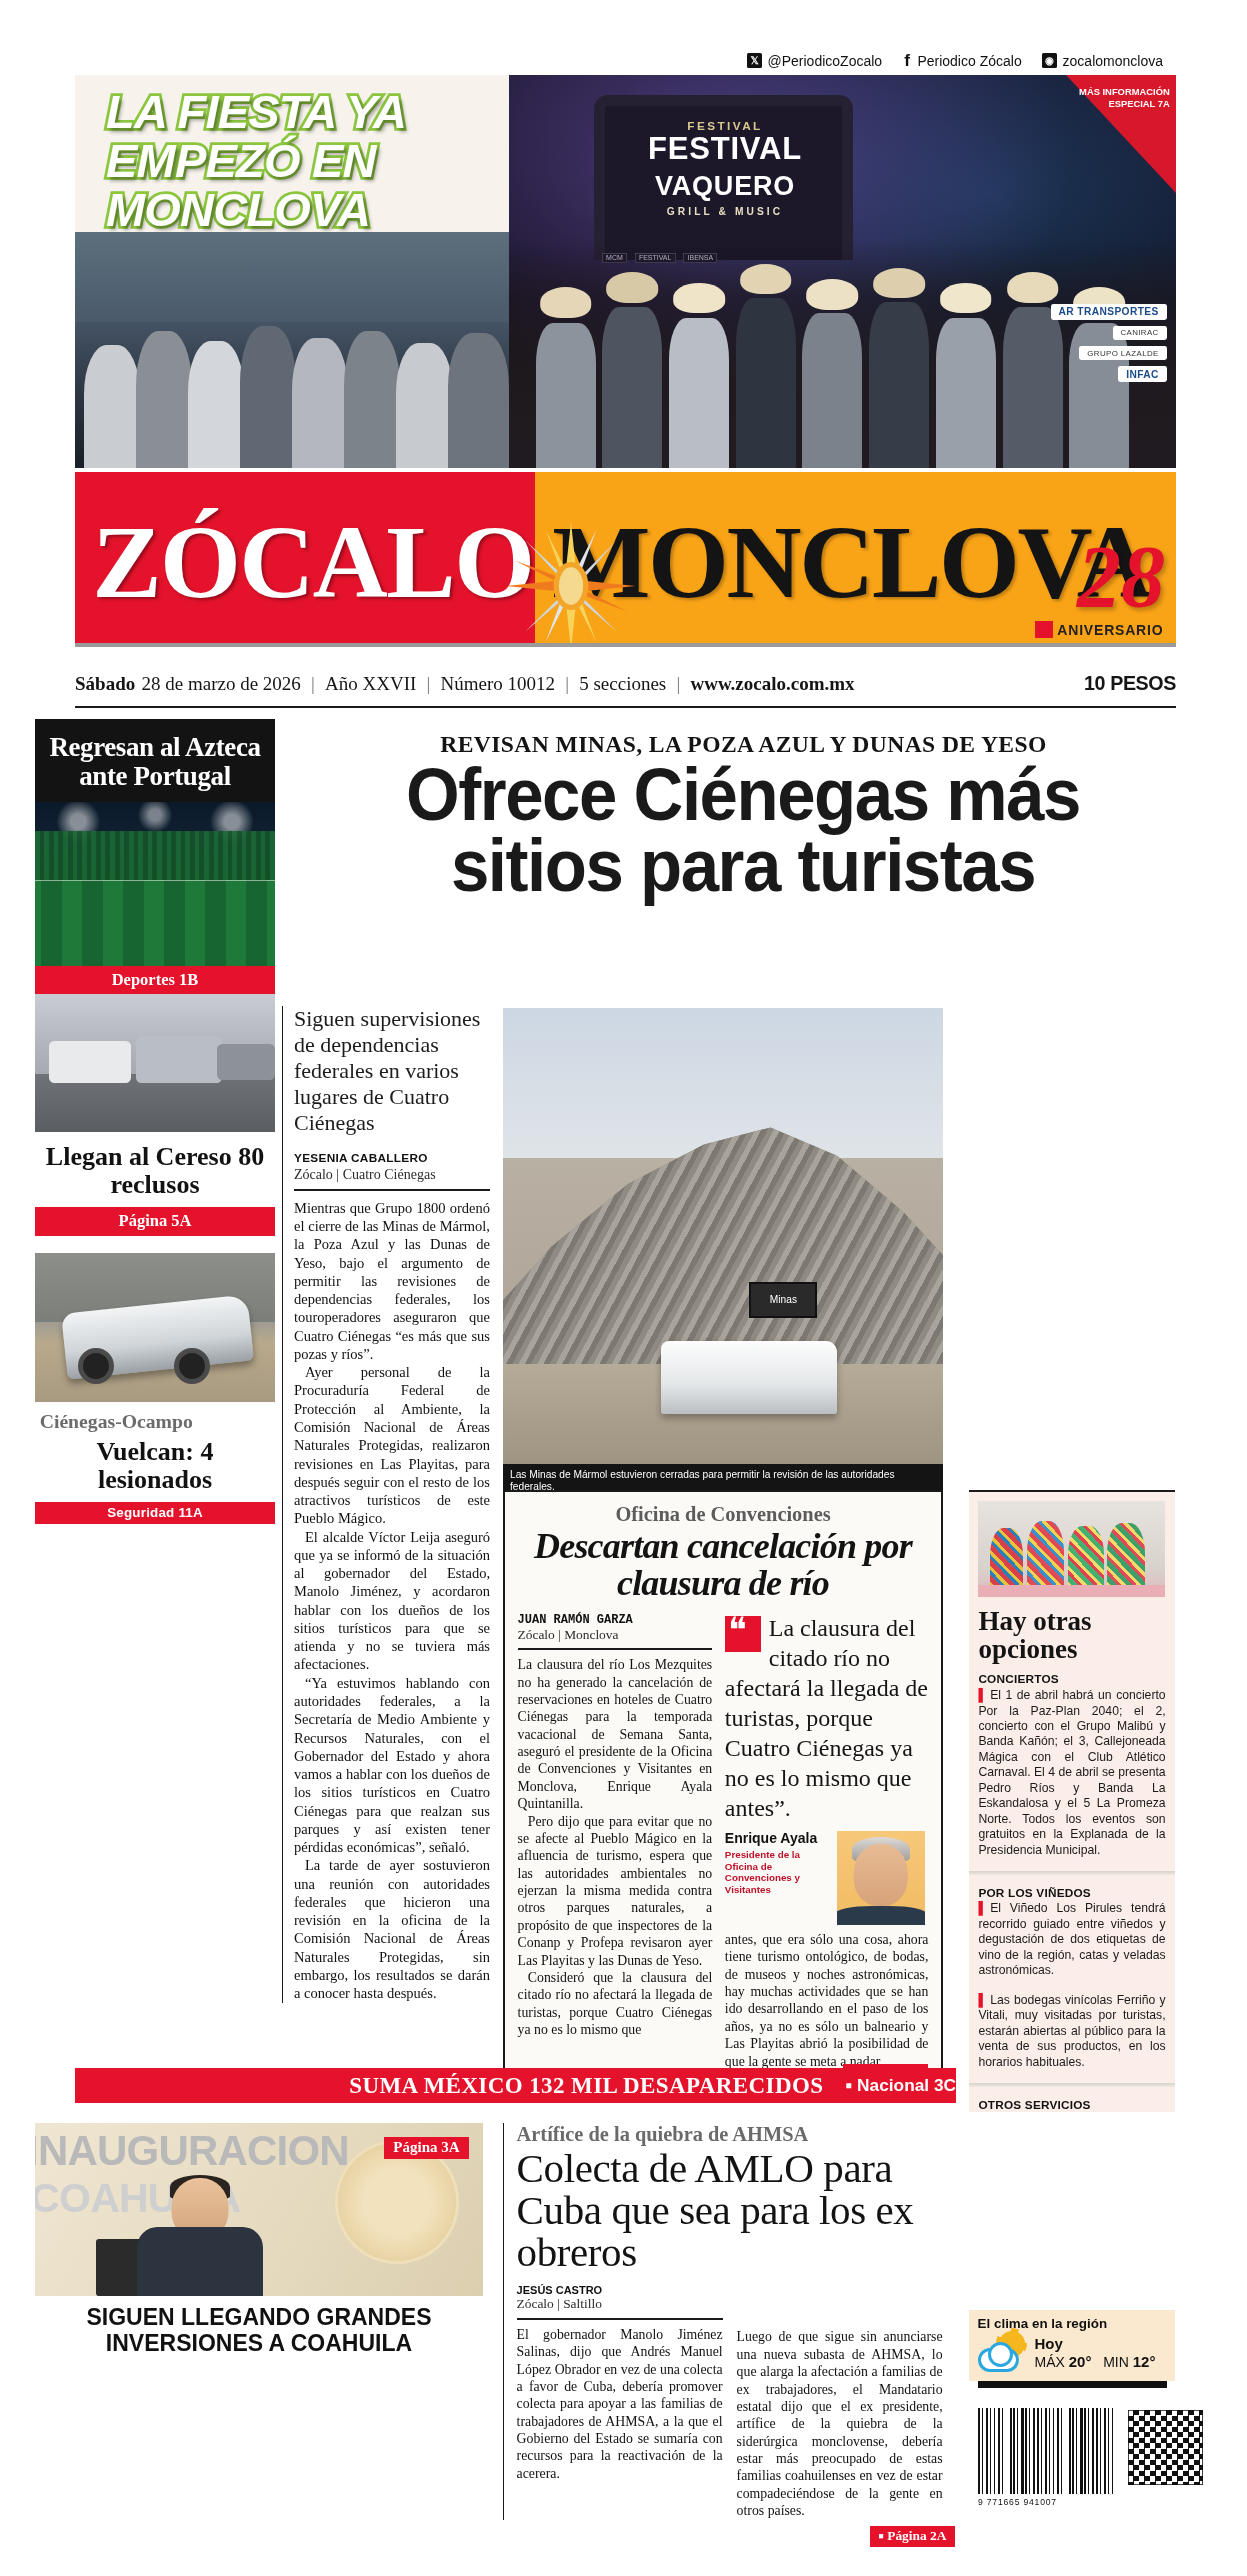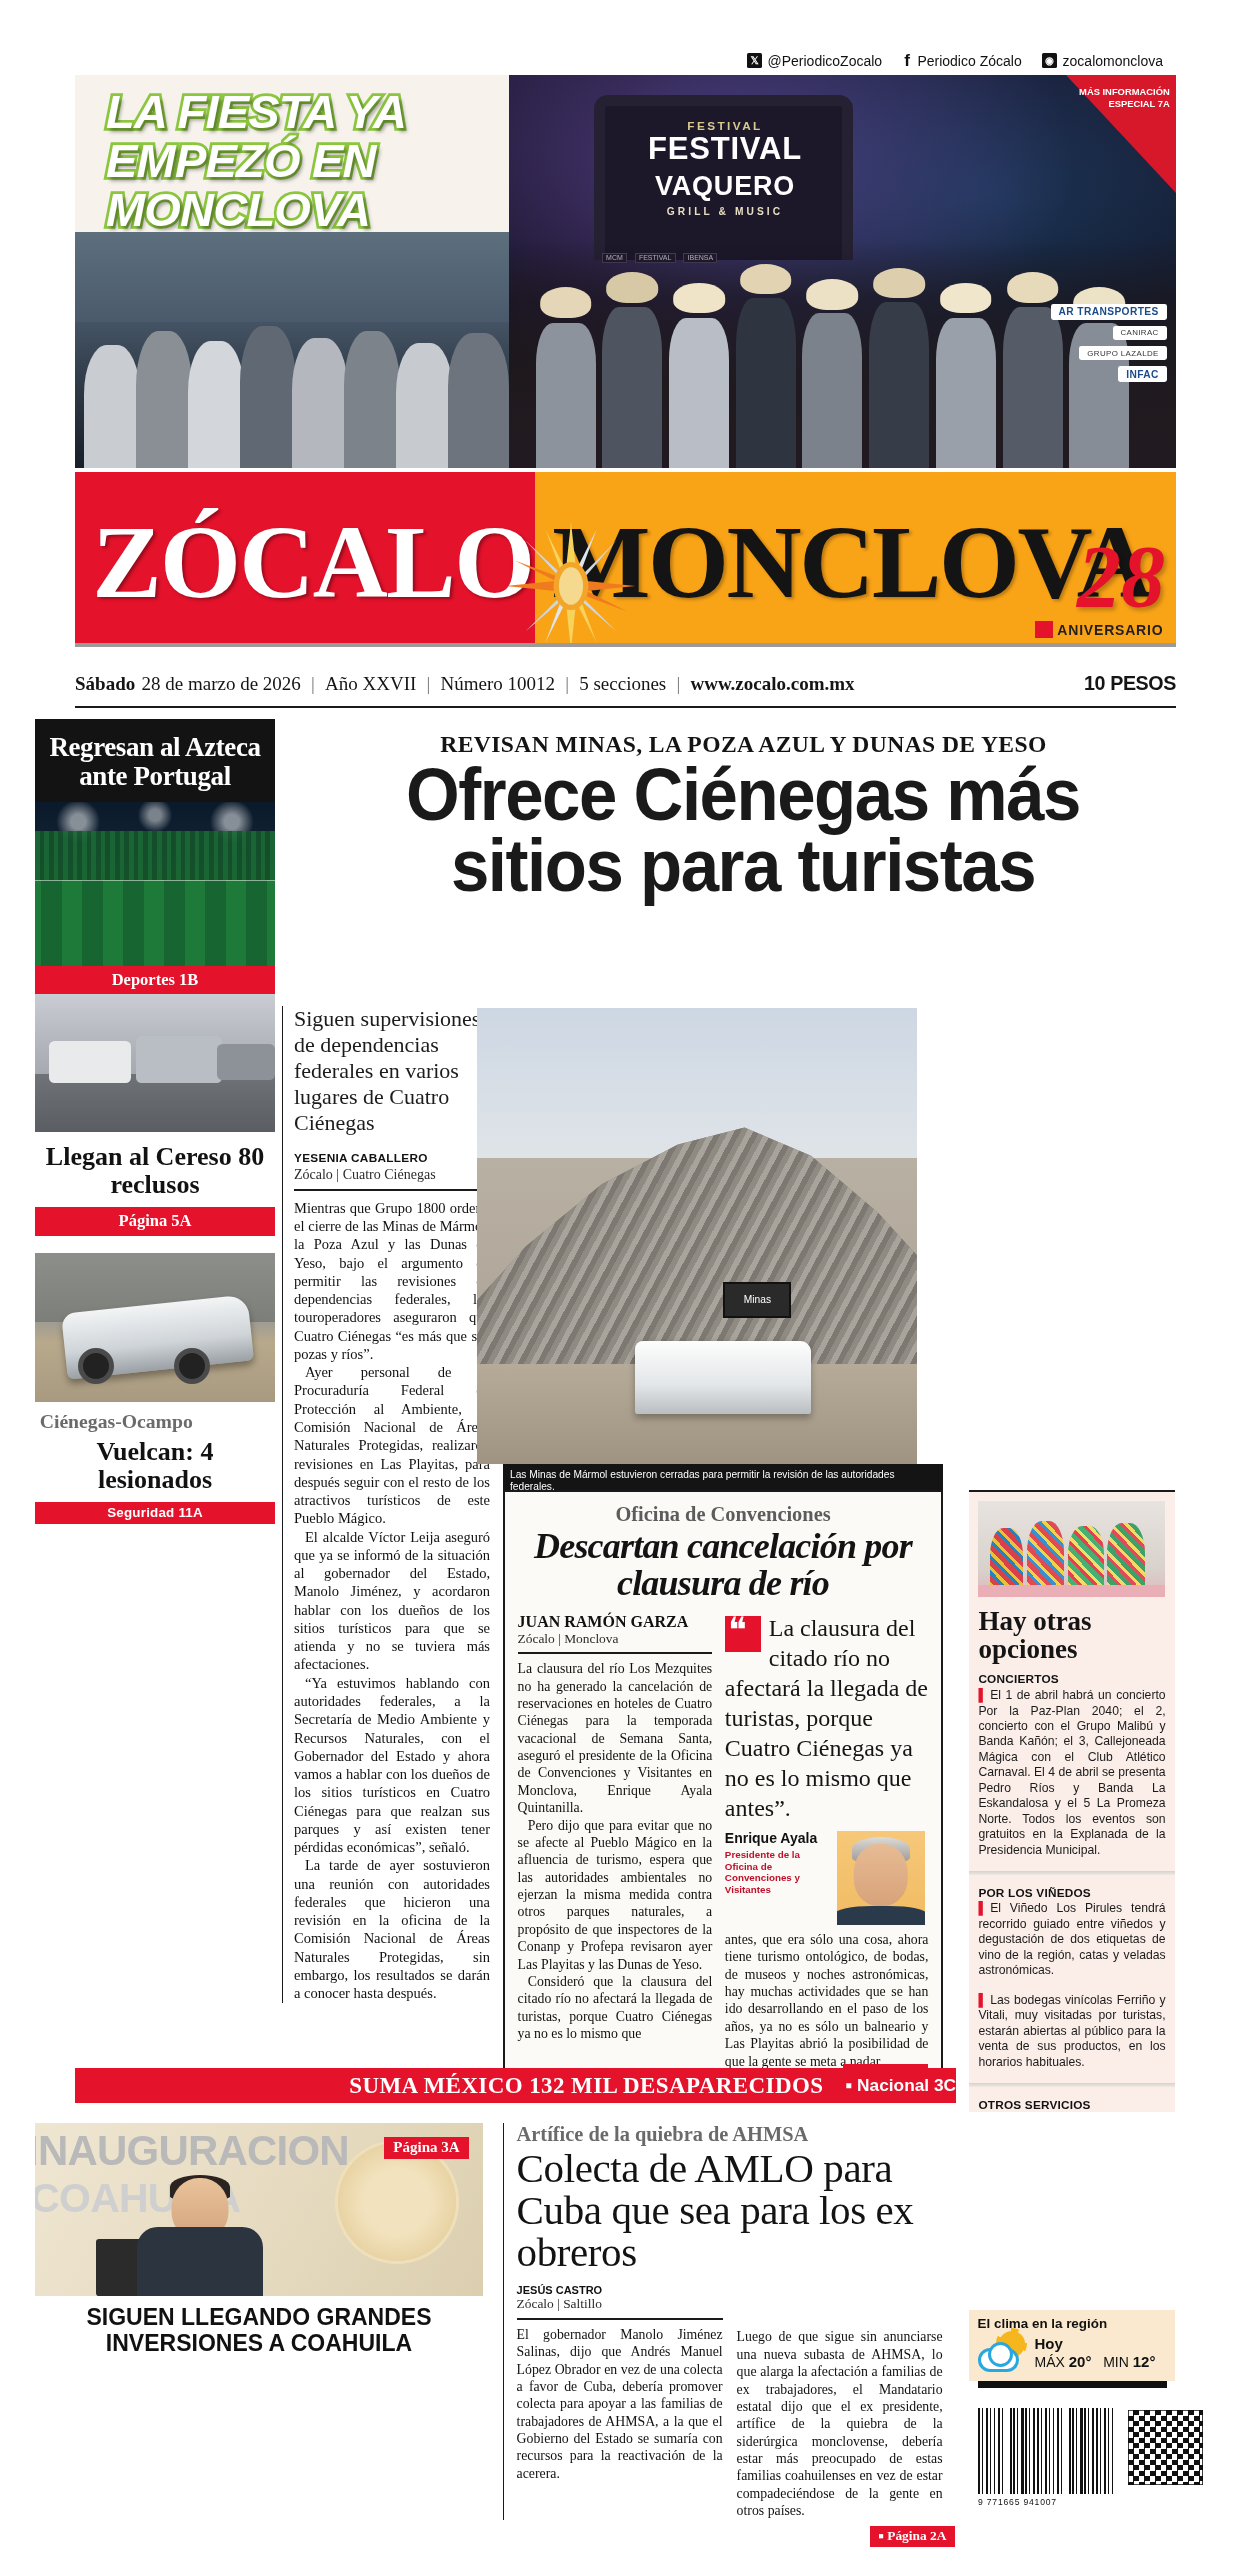--- a/index.html
+++ b/index.html
@@ -306,21 +306,21 @@
   .byline-rule { margin-top:6.3px; width:100%; height:1.6px; background:#1a1a1a; }
   .body-txt {
     margin-top:7.9px; font-family:"Liberation Serif", serif; font-size:14.5px;
     line-height:1.26; text-align:justify; color:#111; hyphens:auto;
   }
   .body-txt p { text-indent:11px; margin:0; }
   .body-txt p:first-child { text-indent:0; }
 
   
   .main-photo {
-    position:absolute; left:477px; top:1008px; width:440px; height:456px;
+    position:absolute; left:503px; top:1008px; width:440px; height:456px;
     overflow:hidden;
     background:linear-gradient(180deg,#cfd8e2 0%,#c7ced6 22%,#b9b0a4 33%,#a79d90 100%);
   }
   .mp-sky {
     position:absolute; left:0; top:0; width:100%; height:33%;
     background:linear-gradient(180deg,#cdd7e3,#dfe4e8);
   }
   .mp-pile {
     position:absolute; left:-4%; top:20%; width:108%; height:62%;
     background:
@@ -361,21 +361,21 @@
   }
   .boxart-hl {
     text-align:center; margin-top:1.6px;
     font-family:"Liberation Serif", serif; font-weight:bold; font-style:italic;
     font-size:36px; line-height:1.03; color:#131313; letter-spacing:-0.8px;
   }
   .boxart-cols { display:flex; gap:12.6px; margin-top:11px; }
   .boxart-c1 { width:197px; }
   .boxart-c2 { width:206px; position:relative; }
   .ba-byname {
-    font-family:Liberation Serif, serif; font-weight:bold; font-size:16px; color:#111;
+    font-family:Liberation Mono, monospace; font-weight:bold; font-size:12px; color:#111;
   }
   .ba-bysrc { font-family:"Liberation Serif", serif; font-size:13.4px; color:#2a2a2a; }
   .ba-rule { margin-top:5.5px; width:100%; height:1.6px; background:#1a1a1a; }
   .ba-body {
     margin-top:6.3px; font-family:"Liberation Serif", serif; font-size:13.8px;
     line-height:1.26; text-align:justify; color:#111;
   }
   .ba-body p { text-indent:10.2px; margin:0; }
   .ba-body p:first-child { text-indent:0; }
   .quote-wrap { position:relative; }

